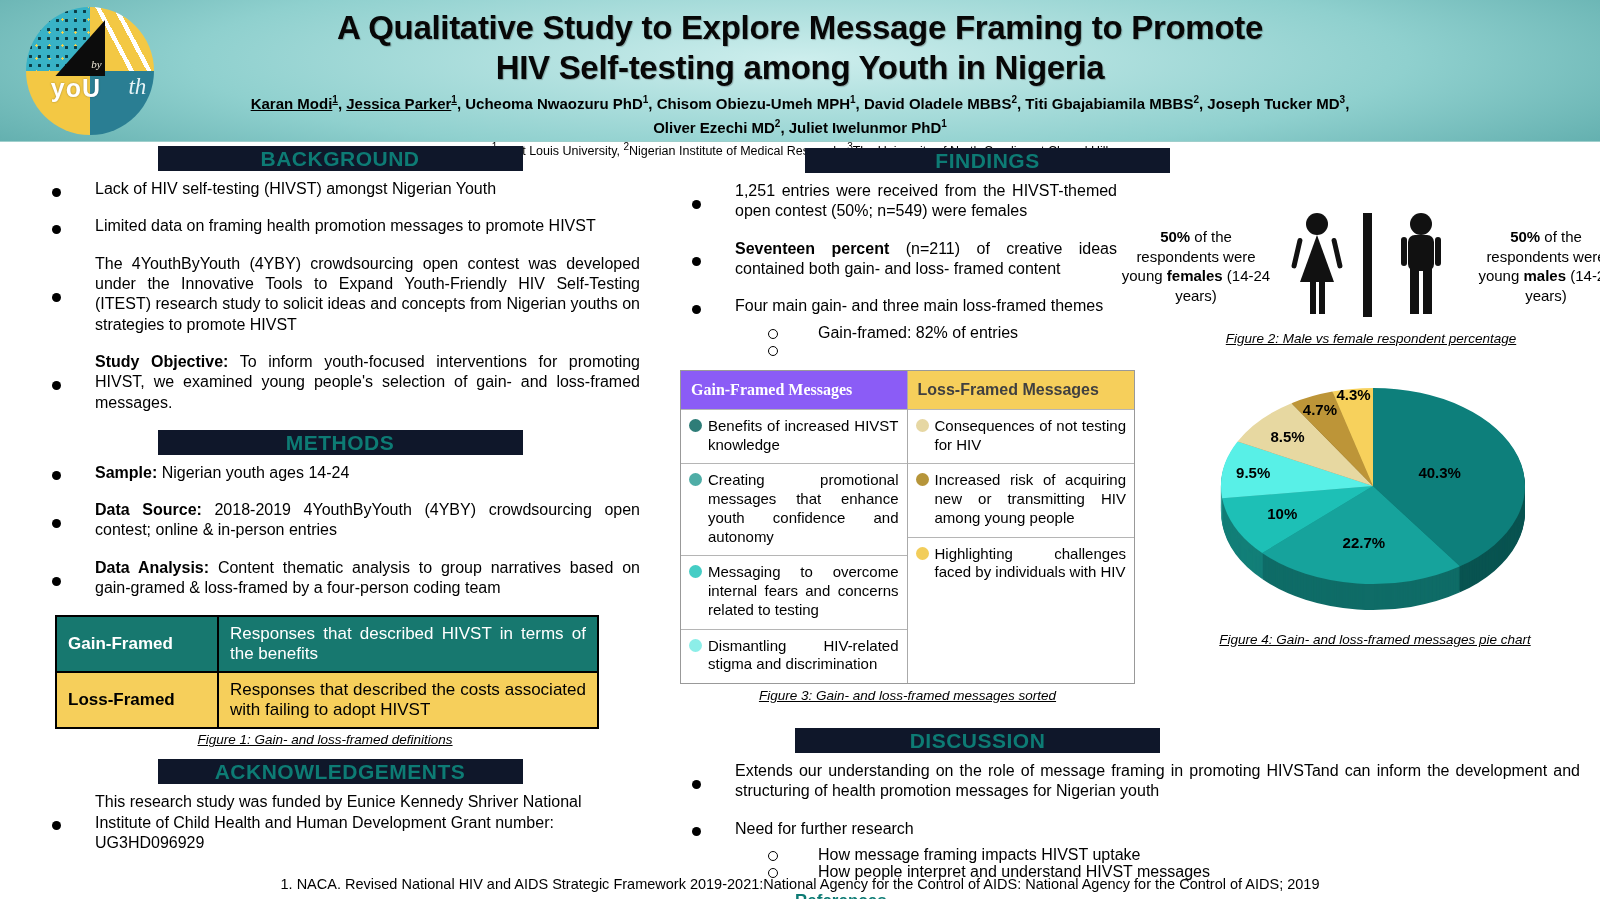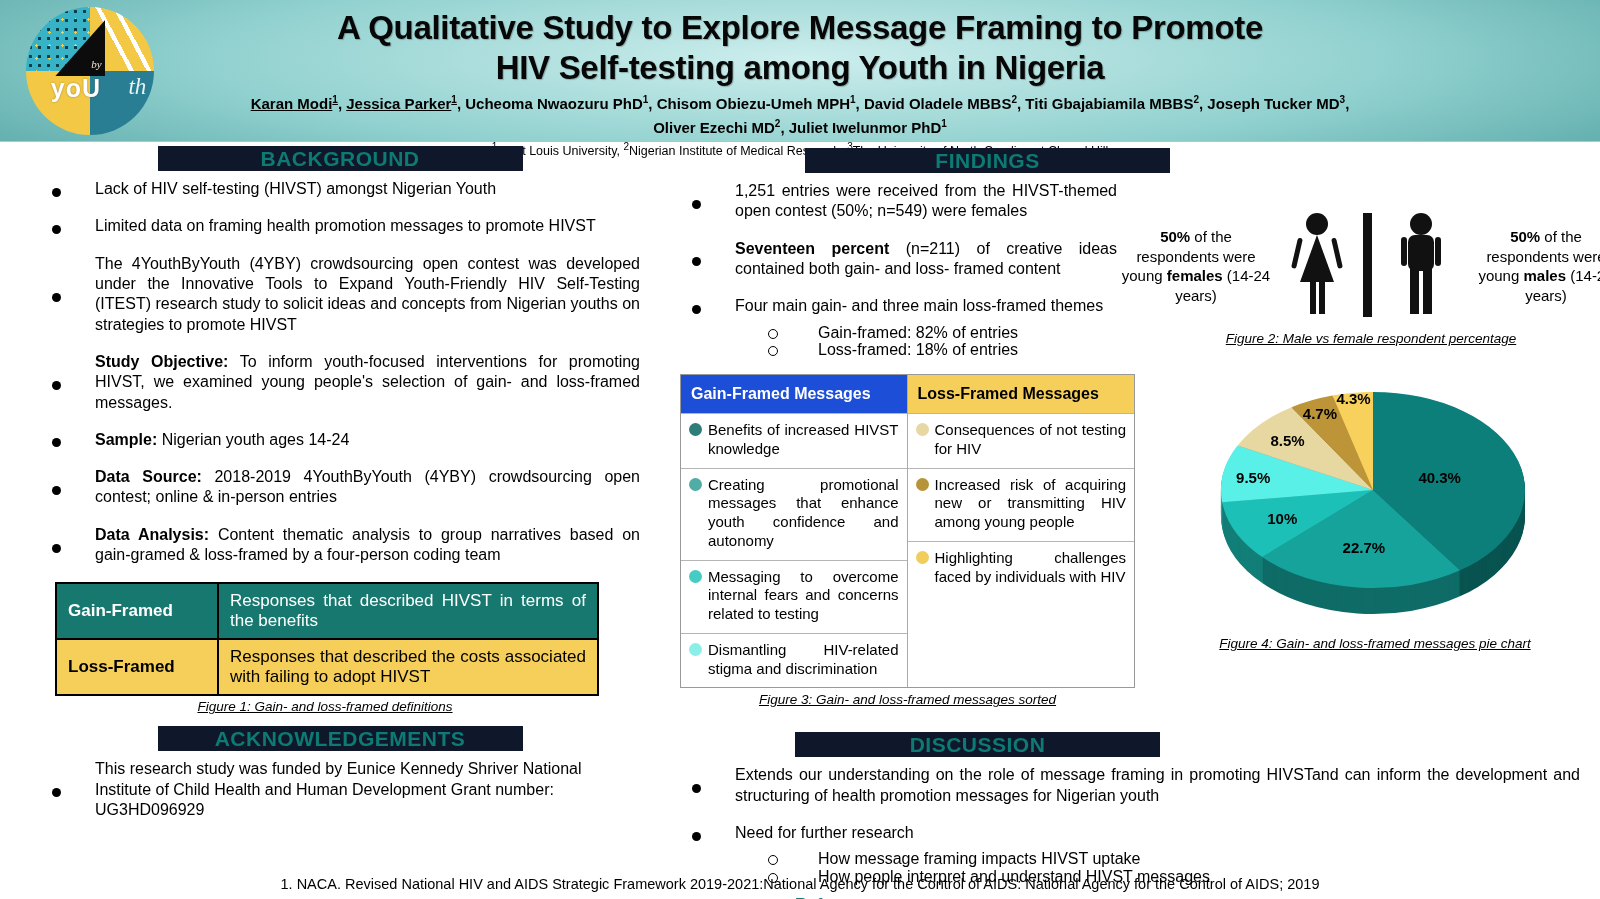--- a/index.html
+++ b/index.html
@@ -70,22 +70,22 @@
   .f2row{display:flex;align-items:center;justify-content:center;gap:10px;}
   .f2txt{width:158px;text-align:center;font-size:15px;line-height:1.3;}
   .fig2 .cap{margin-top:10px;}
   
   .row2{display:flex;margin-top:6px;}
   .f3wrap{width:455px;flex:none;}
   .f3{display:grid;grid-template-columns:1fr 1fr;border:1px solid #999;background:#fff;font-size:15px;}
   .f3col{display:flex;flex-direction:column;}
   .f3col.gain{border-right:1px solid #aaa;}
   .f3h{padding:10px 10px;font-weight:bold;font-size:16px;}
-  .f3h.g{background:#1d4ed8;color:#fff;}
-  .f3h.l{background:#f6cf5b;color:#000000;}
+  .f3h.g{background:#8b5cf6;color:#fff;font-family:Liberation Serif, serif;}
+  .f3h.l{background:#f6cf5b;color:#404040;}
   .f3i{display:flex;padding:7px 8px 9px 6px;border-top:1px solid #b5b5b5;}
   .f3i .mdot{flex:none;width:13px;height:13px;border-radius:50%;margin:2px 6px 0 2px;}
   .f3i .mtxt{flex:1;text-align:justify;line-height:1.25;}
   .f3fill{flex:1;}
   .f3wrap .cap{margin-top:4px;}
   .pieblock{margin-left:50px;margin-top:-6px;}
   .pieWrap{position:relative;width:380px;height:266px;}
   .pieWrap svg{position:absolute;left:0;top:0;}
   .pie-label{position:absolute;transform:translate(-50%,-50%);font-weight:bold;font-size:15px;white-space:nowrap;}
   .pieblock .cap{width:380px;margin-top:2px;}
@@ -132,20 +132,21 @@
         <div class="bul">
           <span class="dot"></span>
           <div class="txt"><span>The 4YouthByYouth (4YBY) crowdsourcing open contest was developed under the Innovative Tools to Expand Youth-Friendly HIV Self-Testing (ITEST) research study to solicit ideas and concepts from Nigerian youths on strategies to promote HIVST</span></div>
         </div>
         <div class="bul">
           <span class="dot"></span>
           <div class="txt"><span class="b">Study Objective:</span><span> To inform youth-focused interventions for promoting HIVST, we examined young people's selection of gain- and loss-framed messages.</span></div>
         </div>
       </div>
 
+    <div class="bar bar-center">METHODS</div>
     <div class="blist">
         <div class="bul">
           <span class="dot"></span>
           <div class="txt"><span class="b">Sample:</span><span> Nigerian youth ages 14-24</span></div>
         </div>
         <div class="bul">
           <span class="dot"></span>
           <div class="txt"><span class="b">Data Source:</span><span> 2018-2019 4YouthByYouth (4YBY) crowdsourcing open contest; online &amp; in-person entries</span></div>
         </div>
         <div class="bul">
@@ -187,21 +188,20 @@
           <div class="bul">
             <span class="dot"></span>
             <div class="txt"><span>Four main gain- and three main loss-framed themes</span></div>
           </div>
           <div class="sub">
             <span class="ring"></span>
             <div class="txt"><span>Gain-framed: 82% of entries</span></div>
           </div>
           <div class="sub">
             <span class="ring"></span>
-            <div class="txt"><span>Loss-framed: 18% of entries</span></div>
           </div>
         </div>
 
       <div class="fig2">
         <div class="f2row">
           <div class="f2txt"><span class="b">50%</span><span> of the respondents were young </span><span class="b">females</span><span> (14-24 years)</span></div>
           <svg width="172" height="110" viewBox="0 0 172 110" fill="#111111">
             <g>
               <circle cx="32" cy="13" r="11"></circle>
               <polygon points="32,24 49,71 15,71"></polygon>

